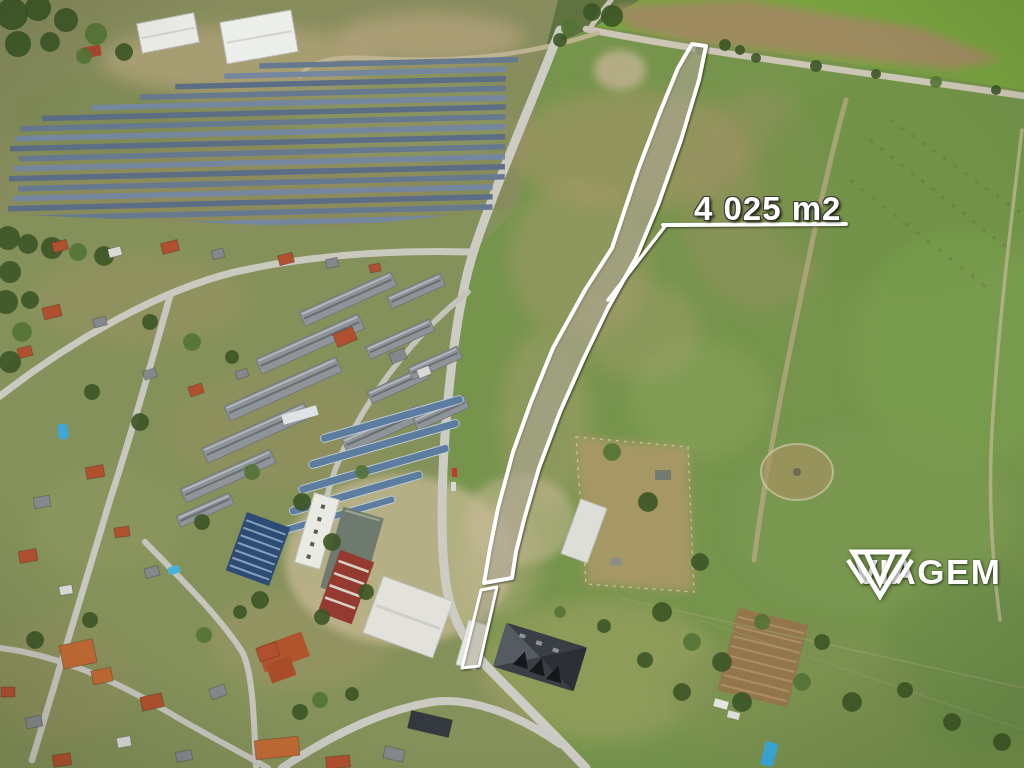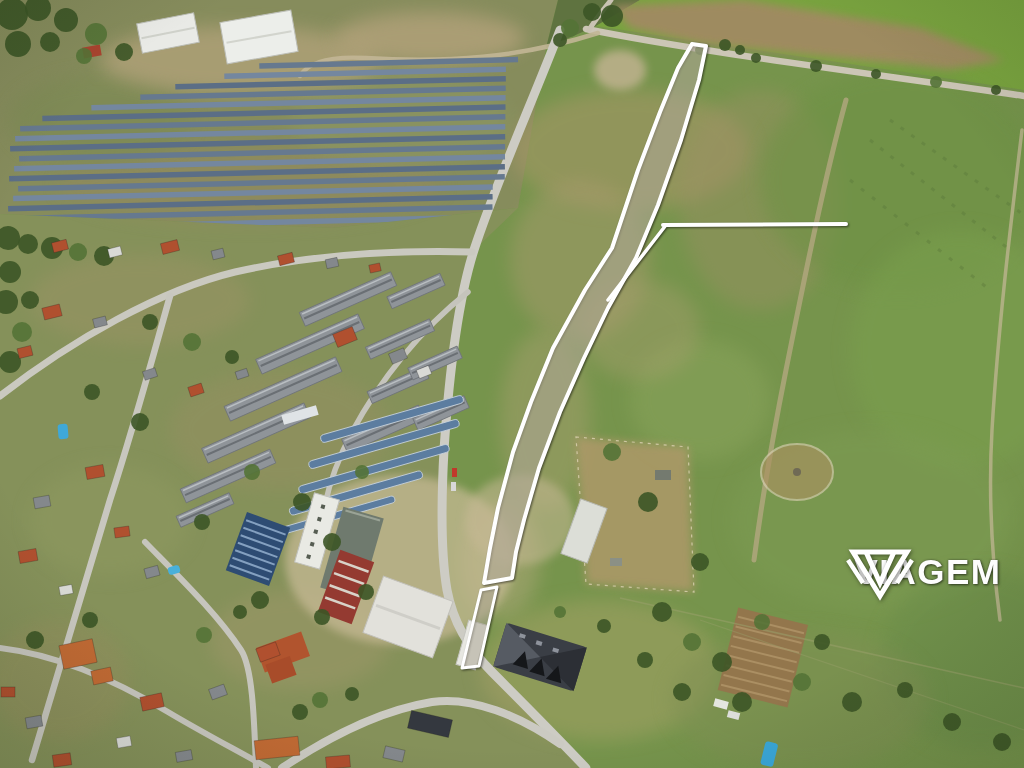--- a/index.html
+++ b/index.html
@@ -431,20 +431,21 @@
     <rect x="0" y="0" width="1024" height="768" fill="url(#vig)"></rect>
   </svg>
 
   <svg class="anno" width="1024" height="768" viewBox="0 0 1024 768">
     <polygon points="692,44 706,46 699,80 681,140 658,205 636,258 608,308 584,358 560,412 539,468 524,520 516,552 512,578 484,583 490,548 498,508 513,452 531,402 553,348 585,290 612,248 638,170 660,112 678,68" fill="rgba(223,215,192,0.45)" stroke="#ffffff" stroke-width="4" stroke-linejoin="round"></polygon>
     <polygon points="481,590 497,587 479,666 462,668" fill="rgba(223,215,192,0.4)" stroke="#ffffff" stroke-width="3" stroke-linejoin="round"></polygon>
     <line x1="666" y1="225" x2="608" y2="300" stroke="#ffffff" stroke-width="3.5" stroke-linecap="round"></line>
     <line x1="663" y1="225" x2="846" y2="224" stroke="#ffffff" stroke-width="4" stroke-linecap="round"></line>
   </svg>
 
+  <div id="area-label">4 025 m2</div>
 
   <div id="brand">
     <svg class="glyph" width="68" height="56" viewBox="0 0 68 54">
       <g fill="none" stroke="#ffffff" stroke-width="5" stroke-linejoin="miter" stroke-linecap="butt">
         <path d="M7,5 L61,5 L34,49 Z"></path>
         <path d="M20,5 L34,36 L48,5"></path>
         <path d="M2,13 L17,36" stroke-width="4.5"></path>
         <path d="M66,13 L51,36" stroke-width="4.5"></path>
       </g>
     </svg>

